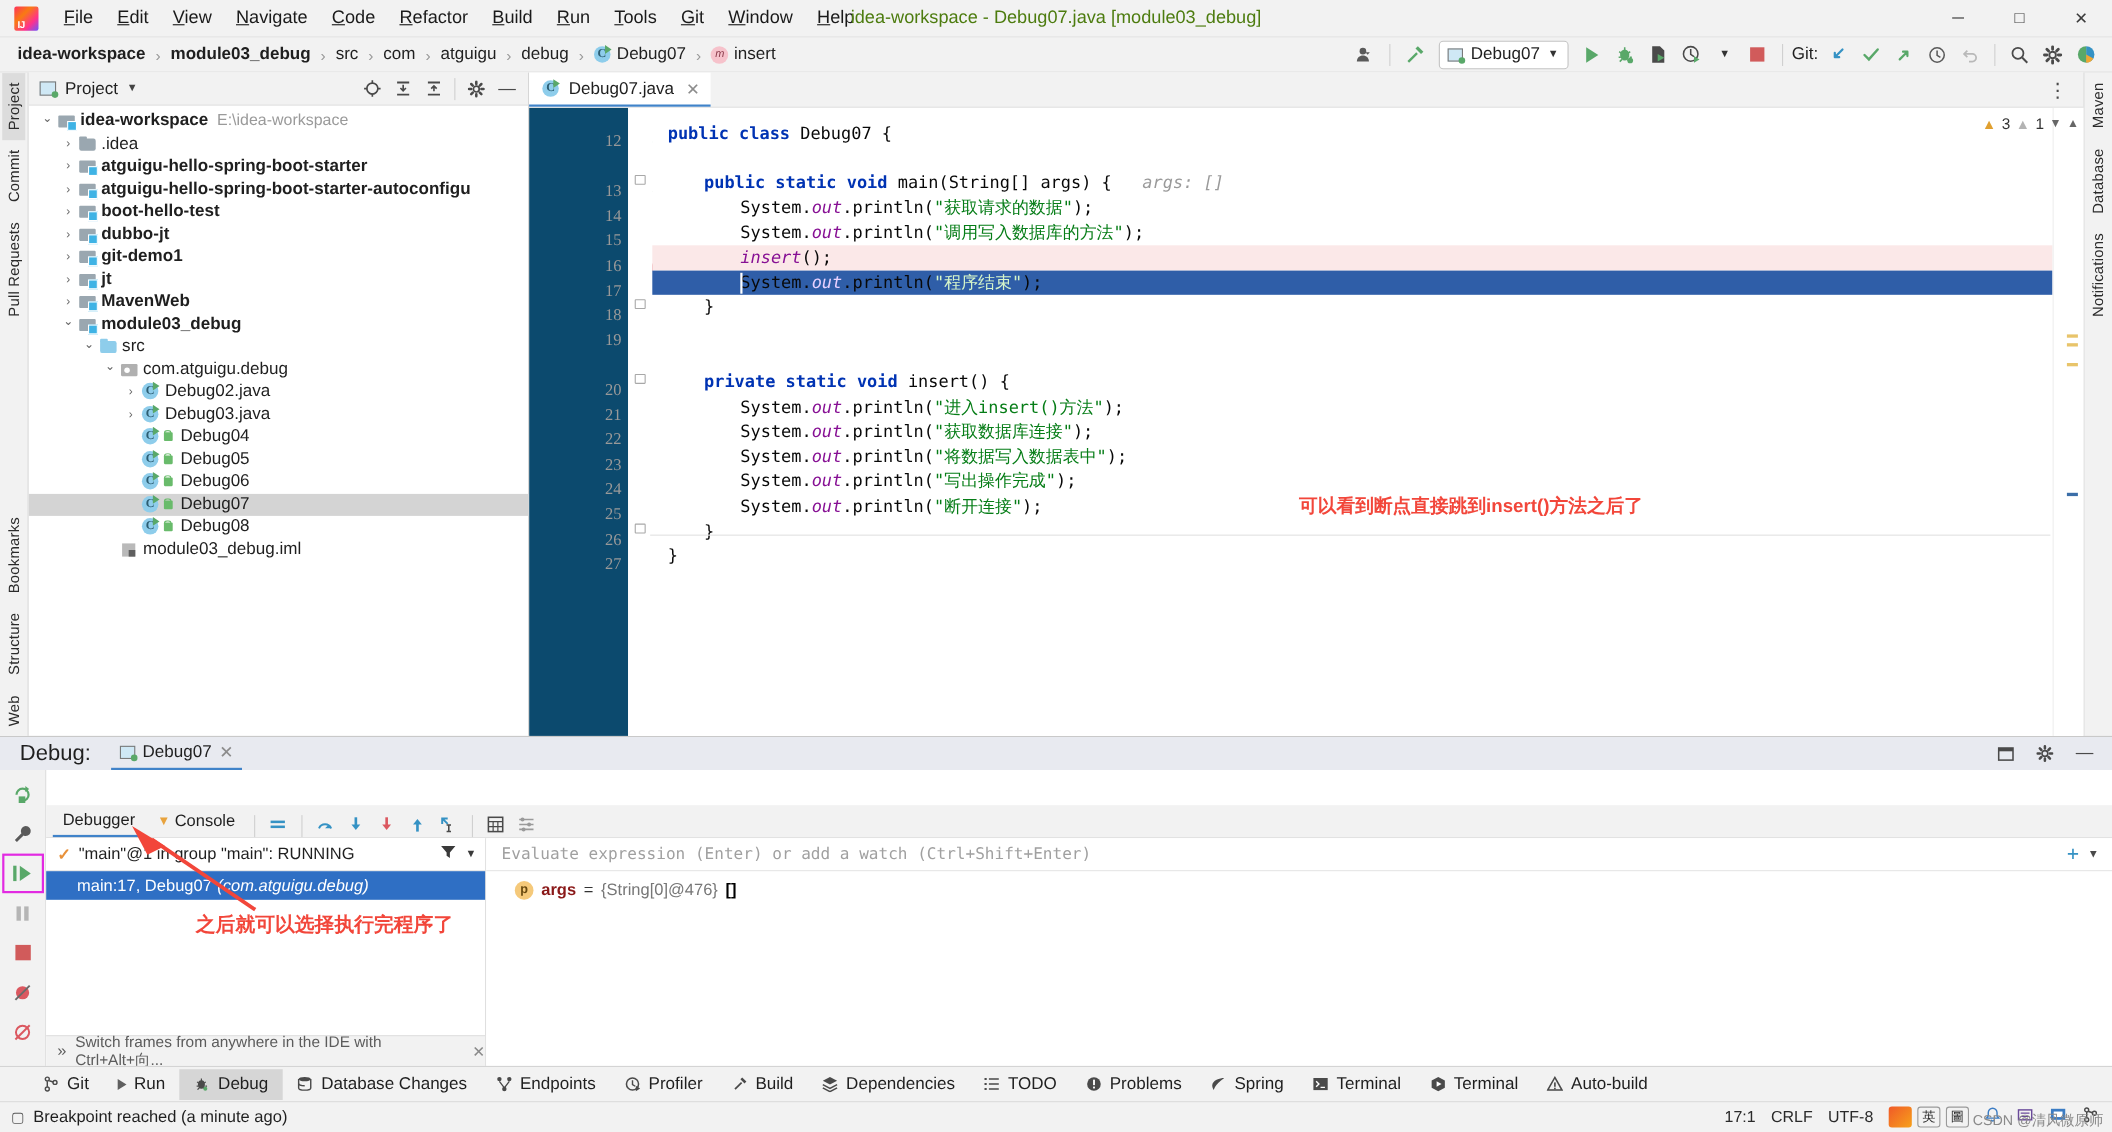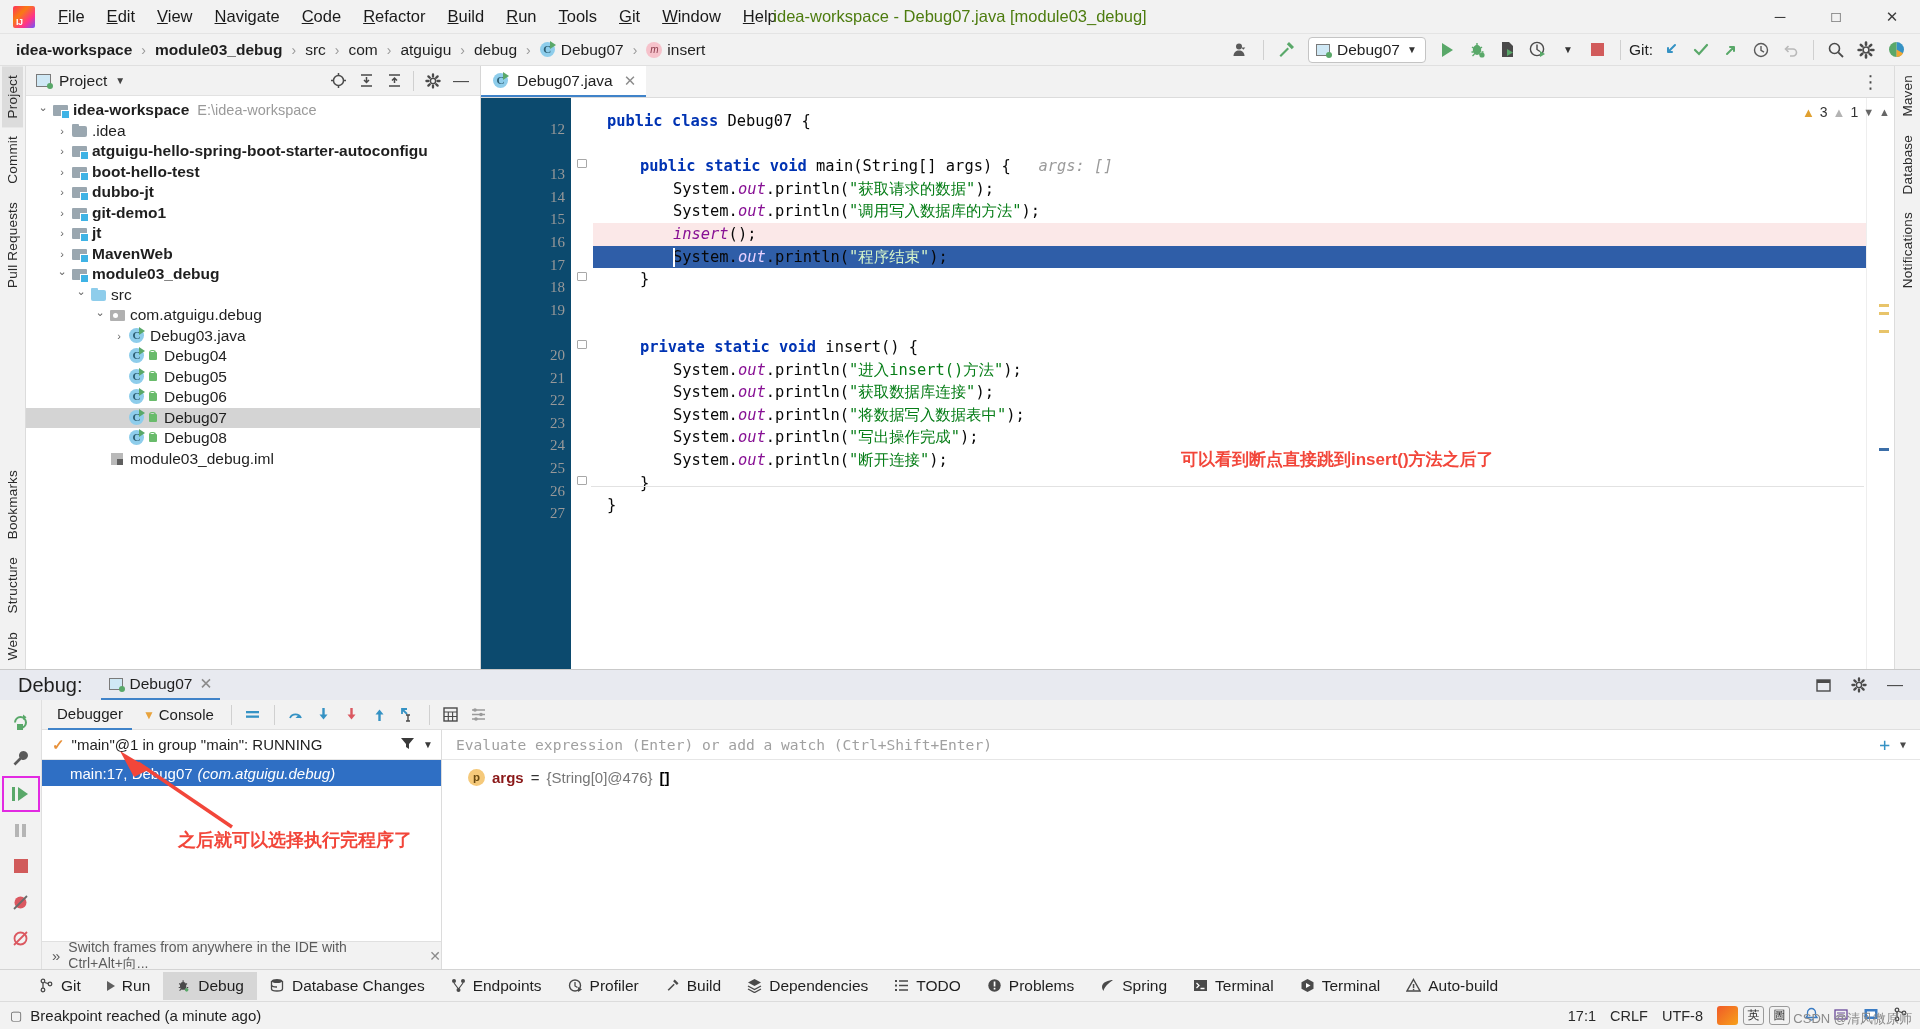--- a/index.html
+++ b/index.html
@@ -128,21 +128,21 @@
   .debug-panel { height:300px; min-height:300px; display:flex; flex-direction:column; background:#f2f2f2; border-top:1px solid #c9c9c9; }
   .dp-head { height:30px; display:flex; align-items:center; background:#e8eaf0; padding-left:18px; }
   .dp-head-label{ font-size:20px; margin-right:18px;}
   .dp-tab { display:flex; align-items:center; gap:7px; height:100%; padding:0 8px; border-bottom:2px solid #4083c9; font-size:15.5px;}
   .dp-head-right{ margin-left:auto; display:flex; align-items:center; gap:10px; padding-right:12px; color:#4a4a4a;}
   .dp-body { flex:1; display:flex; min-height:0; background:#fff; }
   .dp-sidebar { width:42px; background:#f2f2f2; display:flex; flex-direction:column; align-items:center; padding-top:6px; border-right:1px solid #dfdfdf;}
   .dp-sb-btn { width:34px;height:32px; display:flex;align-items:center;justify-content:center; margin-bottom:4px;}
   .dp-sb-btn.hl { outline:2.5px solid #e22ae2; }
   .dp-main { flex:1; display:flex; flex-direction:column; min-width:0; }
-  .dp-toolbar { height:30px; display:flex; align-items:center; background:#f2f2f2; gap:2px; padding-left:6px; border-bottom:1px solid #e0e0e0;}
+  .dp-toolbar { height:30px; display:flex; align-items:flex-end; background:#f2f2f2; gap:2px; padding-left:6px; border-bottom:1px solid #e0e0e0;margin-top:32px;}
   .dp-sub-tab { font-size:15px; padding:4px 9px; height:30px; display:flex; align-items:center; gap:4px;}
   .dp-sub-tab.active{ border-bottom:2px solid #4083c9; }
   .dp-split { flex:1; display:flex; min-height:0; }
   .frames { width:400px; min-width:400px; display:flex; flex-direction:column; border-right:1px solid #dcdcdc; background:#fff; }
   .thread-row { height:30px; display:flex; align-items:center; gap:7px; padding-left:10px; border-bottom:1px solid #e6e6e6; background:#fff; font-size:15px;}
   .thread-right{ margin-left:auto; display:flex; align-items:center; gap:8px; padding-right:8px; color:#3a3a3a;}
   .frame-row { height:26px; display:flex; align-items:center; padding-left:28px; font-size:15px; background:#2f6fc4; color:#fff; }
   .frame-row .pkg-i { font-style:italic; margin-left:5px;}
   .frames-bottom { margin-top:auto; height:28px; display:flex; align-items:center; gap:8px; padding-left:10px; border-top:1px solid #e0e0e0; background:#f2f2f2; color:#5c5c5c; font-size:14px;}
   .variables { flex:1; display:flex; flex-direction:column; background:#fff; min-width:0;}
@@ -380,20 +380,25 @@
             <span class="npath">E:\idea-workspace</span>
           </div>
           <div class="node" style="padding-left: 29px;">
             <span class="arrow closed"></span>
             <span class="ico folder" style="margin-left: 3px;"></span>
             <span class="nlabel">.idea</span>
           </div>
           <div class="node" style="padding-left: 29px;">
             <span class="arrow closed"></span>
             <span class="ico module" style="margin-left: 3px;"></span>
+            <span class="nlabel bold">atguigu-hello-spring-boot-starter</span>
+          </div>
+          <div class="node" style="padding-left: 29px;">
+            <span class="arrow closed"></span>
+            <span class="ico module" style="margin-left: 3px;"></span>
             <span class="nlabel bold">atguigu-hello-spring-boot-starter-autoconfigu</span>
           </div>
           <div class="node" style="padding-left: 29px;">
             <span class="arrow closed"></span>
             <span class="ico module" style="margin-left: 3px;"></span>
             <span class="nlabel bold">boot-hello-test</span>
           </div>
           <div class="node" style="padding-left: 29px;">
             <span class="arrow closed"></span>
             <span class="ico module" style="margin-left: 3px;"></span>
@@ -421,20 +426,25 @@
           </div>
           <div class="node" style="padding-left: 48px;">
             <span class="arrow open"></span>
             <span class="ico srcfolder" style="margin-left: 3px;"></span>
             <span class="nlabel">src</span>
           </div>
           <div class="node" style="padding-left: 67px;">
             <span class="arrow open"></span>
             <span class="ico pkg" style="margin-left: 3px;"></span>
             <span class="nlabel">com.atguigu.debug</span>
+          </div>
+          <div class="node" style="padding-left: 86px;">
+            <span class="arrow closed"></span>
+            <span class="ico javacls" style="margin-left: 3px;"></span>
+            <span class="nlabel">Debug02.java</span>
           </div>
           <div class="node" style="padding-left: 86px;">
             <span class="arrow closed"></span>
             <span class="ico javacls" style="margin-left: 3px;"></span>
             <span class="nlabel">Debug03.java</span>
           </div>
           <div class="node" style="padding-left: 86px;">
             <span class="arrow "></span>
             <span class="ico javacls" style="margin-left: 3px;"></span>
             <span class="runmark"></span>

